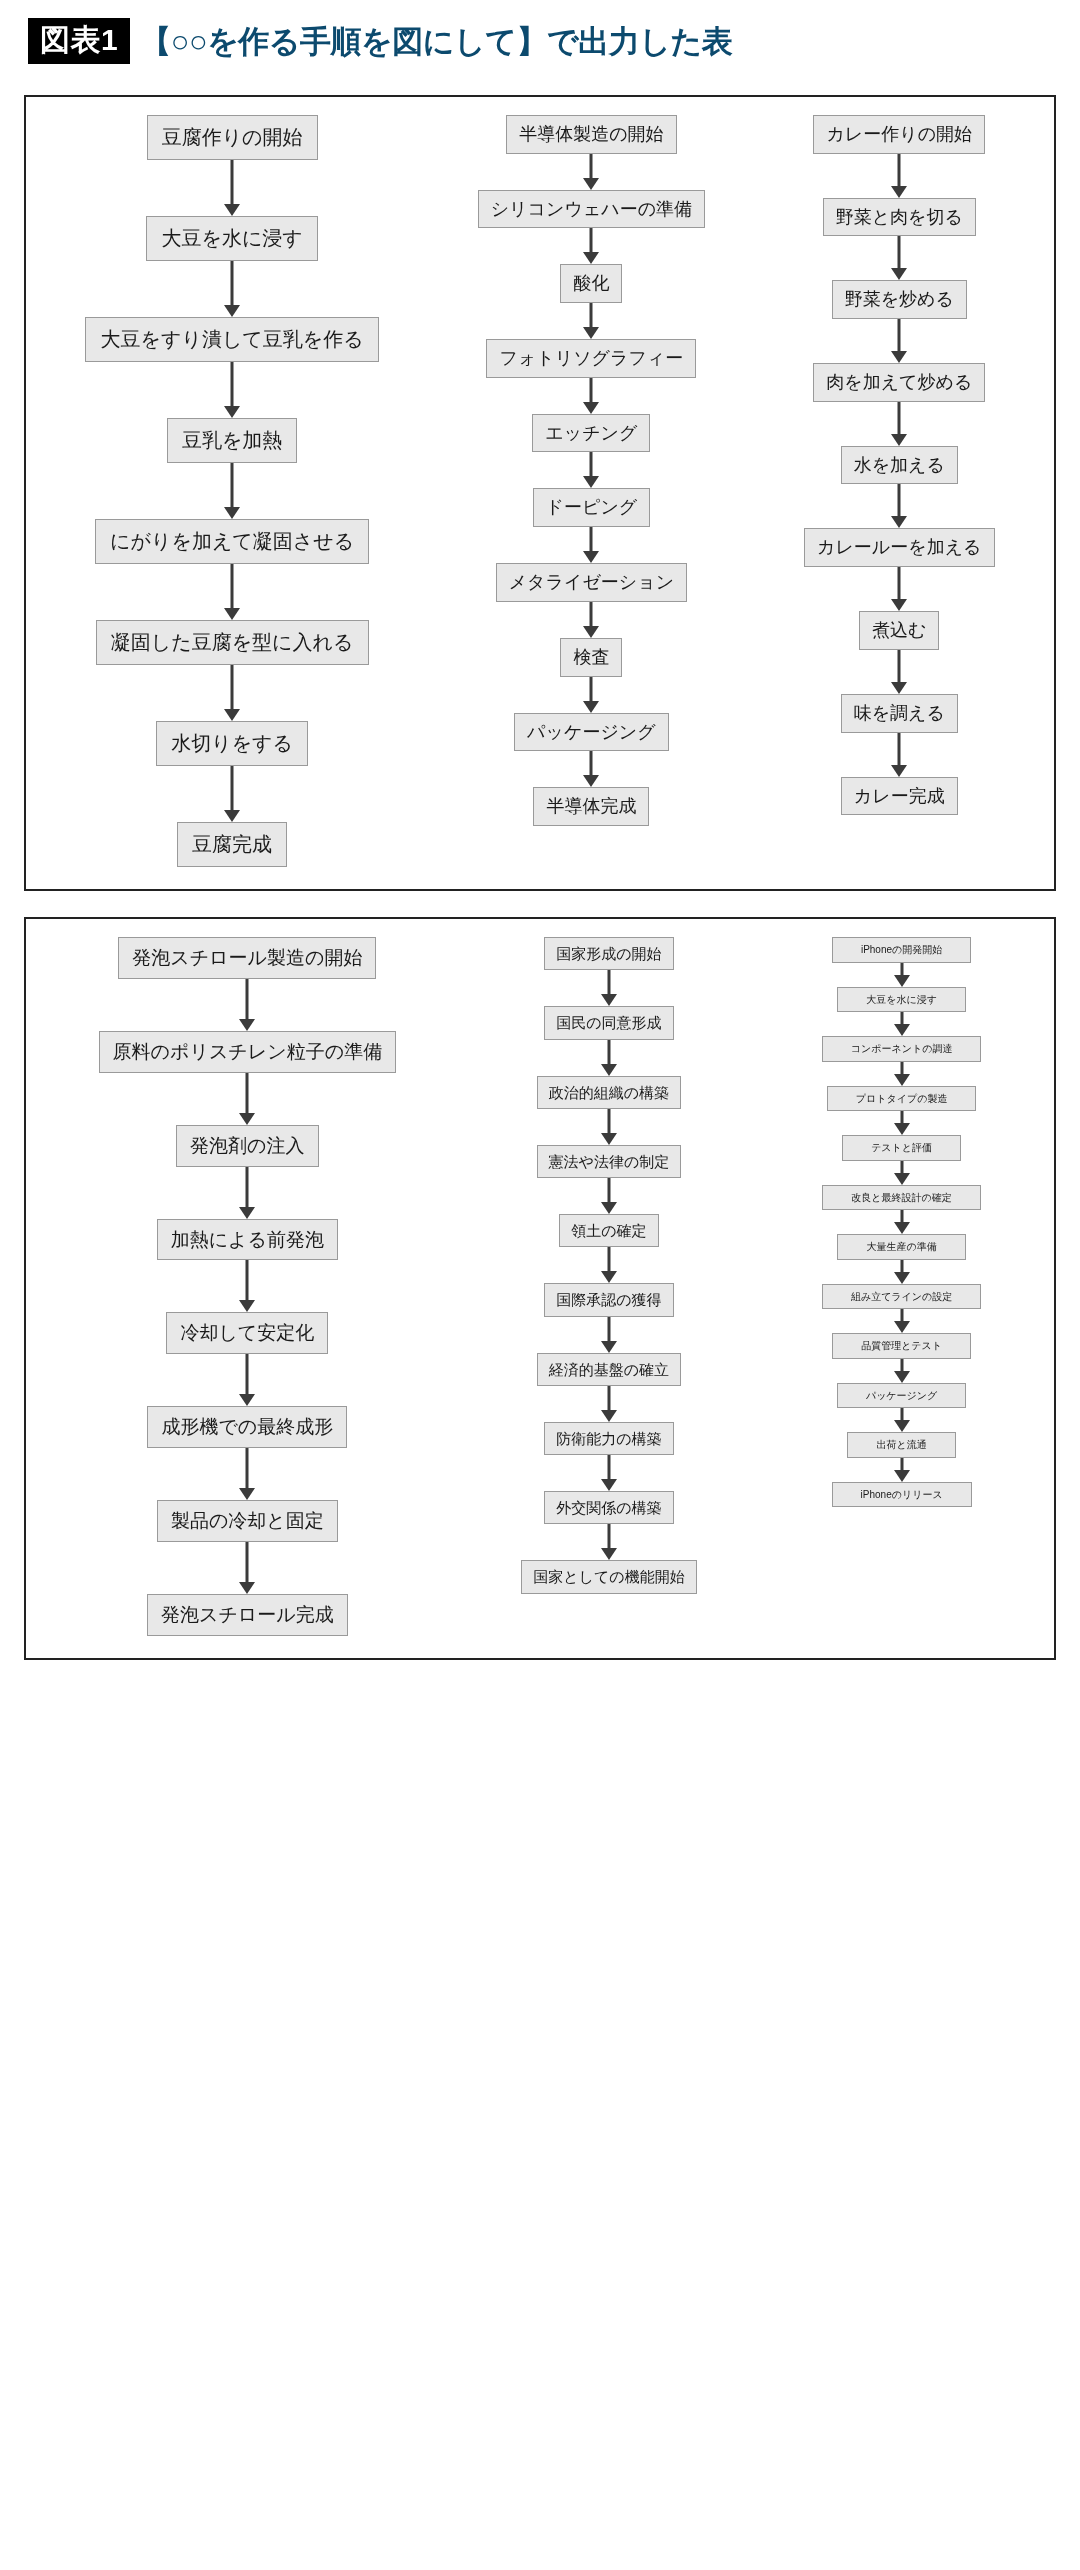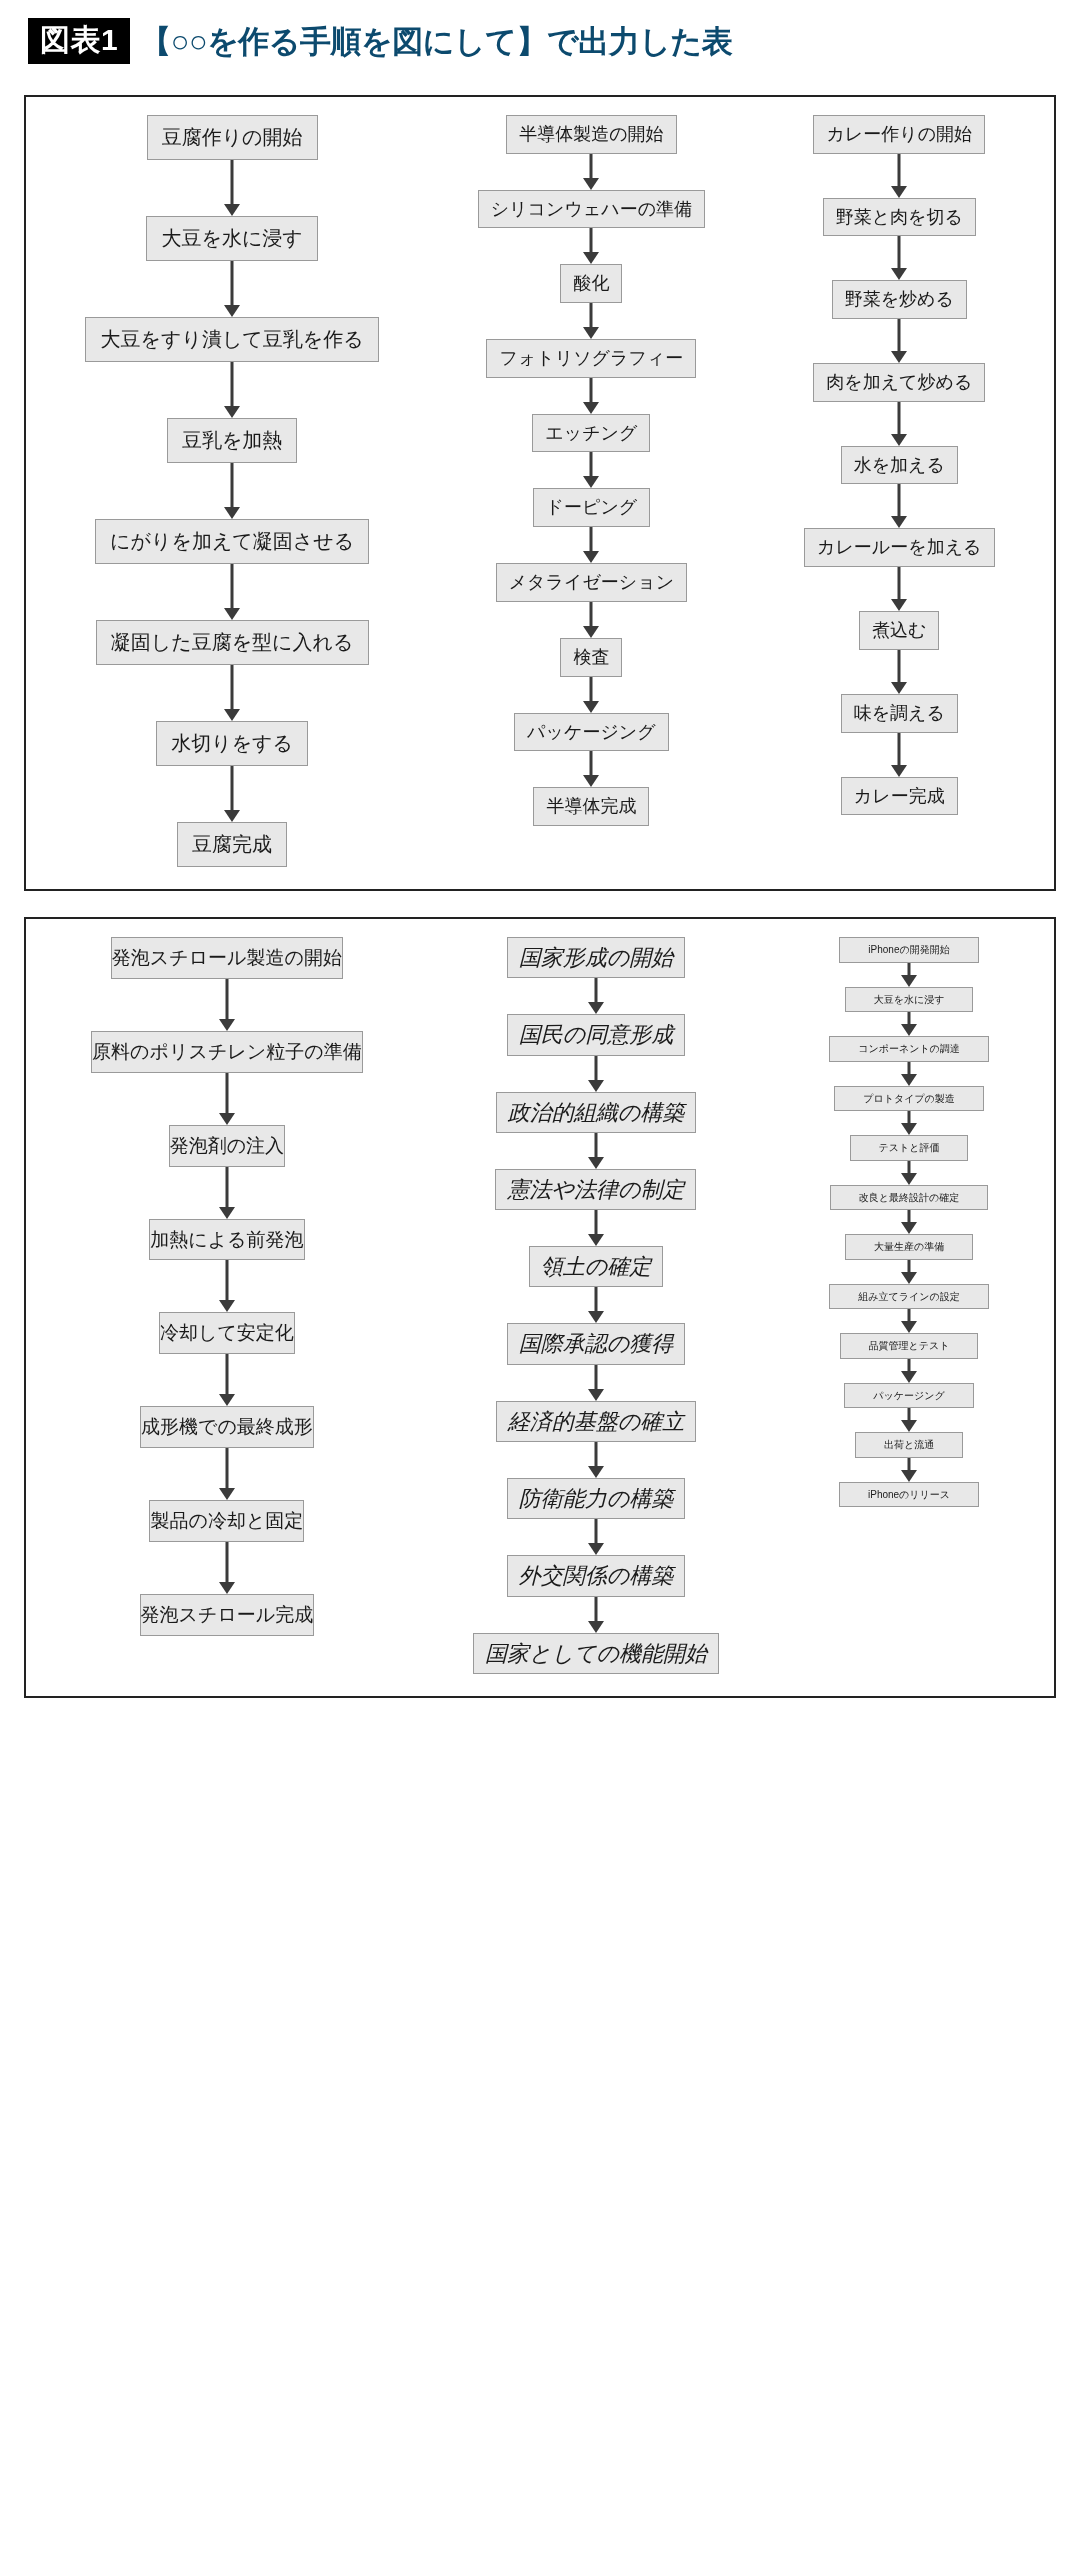--- a/index.html
+++ b/index.html
@@ -97,29 +97,29 @@
     border-right: 8px solid transparent;
     border-top: 12px solid #3b3b3b;
   }
 
   
   .p1 .node { font-size: 20px; padding: 10px 14px; }
   .p1 .arrow { width: 20px; }
   .p1 .flow-col { margin: 0 6px; }
 
   
-  .p2 .node { font-size: 19px; padding: 9px 0; }
+  .p2 .node { font-size: 19px; padding: 9px 13px; }
   .p2 .arrow { width: 20px; }
   .p2 .flow-col { margin: 0 6px; }
 
   
   .col-c2 .node { font-size: 18px; padding: 8px 12px; }
   .col-c3 .node { font-size: 18px; padding: 8px 12px; }
   .col-d3 .node { font-size: 10px; padding: 6px 28px; }
-  .col-d2 .node { font-size: 22px; padding: 7px 11px; font-style: italic; }
+  .col-d2 .node { font-size: 15px; padding: 7px 11px; }
 </style>
 </head>
 <body>
 
 <div class="title-bar">
   <span class="title-badge">図表1</span>
   <span class="title-text">【○○を作る手順を図にして】で出力した表</span>
 </div>
 
 <div class="panel p1">

